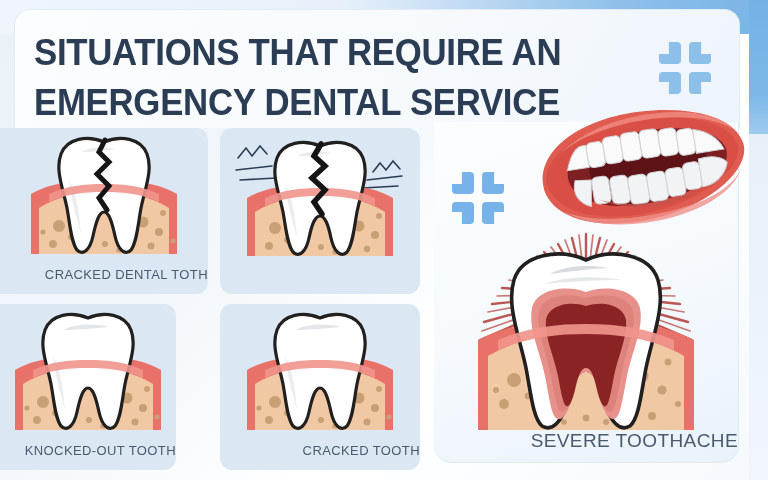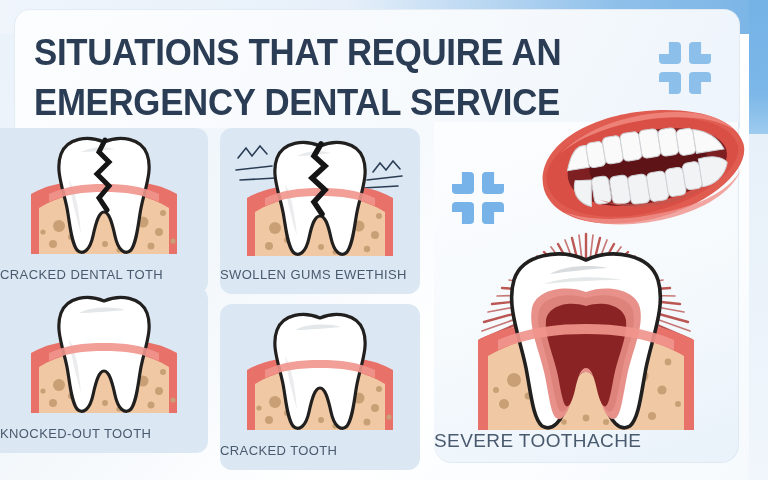--- a/index.html
+++ b/index.html
@@ -95,29 +95,29 @@
   #cross-mid       { left: 452px; top: 172px; color: #77b3e8; }
 
   
   .card {
     position: absolute;
     background: #dbe8f3;
     border-radius: 12px;
   }
   #card-1 { left: 0px;   top: 128px; width: 208px; height: 166px; border-radius: 0 12px 12px 0;}
   #card-2 { left: 220px; top: 128px; width: 200px; height: 166px; }
-  #card-3 { left: 0px;   top: 287px; width: 208px; height: 166px; border-radius: 0 12px 12px 0;}
+  #card-3 { left: 0px;   top: 304px; width: 176px; height: 166px; border-radius: 0 12px 12px 0;}
   #card-4 { left: 220px; top: 304px; width: 200px; height: 166px; }
   #card-5 { left: 434px; top: 232px; width: 304px; height: 230px; background: transparent; }
 
   .card-caption {
     position: absolute;
     left: 0; right: 0;
     bottom: 12px;
-    text-align: left;
+    text-align: right;
     color: #4a5a6e;
     font-size: 13px;
     letter-spacing: 0.4px;
     font-family: "Liberation Sans", sans-serif;
   }
   #card-5 .card-caption { bottom: 10px; font-size: 19px; }
 
   .art {
     position: absolute;
     left: 50%;
@@ -273,21 +273,20 @@
         </g>
 
         <path d="M90 10 C106 3 127 6 133 22 C139 38 131 56 127 76 C124 92 123 108 117 116 C111 122 104 116 101 102 C98 88 95 80 90 80 C85 80 82 88 79 102 C76 116 69 122 63 116 C57 108 56 92 53 76 C49 56 41 38 47 22 C53 6 74 3 90 10 Z" fill="#ffffff" stroke="#221f1f" stroke-width="3.2" stroke-linejoin="round"></path>
         <path d="M67 20 C77 15 89 14 101 17 C91 18 79 20 67 20 Z" fill="#e8eaec"></path>
         <path d="M55 48 C63 62 65 82 67 100 C62 84 57 66 55 48 Z" fill="#ececee"></path>
         <path d="M35 62 C53 54 69 52 90 52 C111 52 127 54 145 62 L145 70 C127 62 111 60 90 60 C69 60 53 62 35 70 Z" fill="#f0958c" opacity="0.9"></path>
 
         <path d="M91 8 L84 20 L95 30 L82 42 L95 54 L84 66 L92 78" fill="none" stroke="#151515" stroke-width="5.5" stroke-linejoin="miter" stroke-linecap="round"></path>
       </svg>
     </div>
-    <div class="card-caption">SWOLLEN GUMS EWETHISH</div>
   </div>
 
   <div class="card" id="card-3">
     <div class="art">
       <svg width="170" height="124" viewBox="0 0 170 124">
         <path d="M12 58 C30 48 50 44 85 44 C120 44 140 48 158 58 L158 118 L12 118 Z" fill="#e8716a"></path>
         <path d="M20 72 C40 60 58 56 85 56 C112 56 130 60 150 72 L150 118 L20 118 Z" fill="#f0c9a4"></path>
         <g fill="#c9a075">
           <circle cx="40" cy="90" r="6"></circle>
             <circle cx="58" cy="78" r="3.5"></circle>

